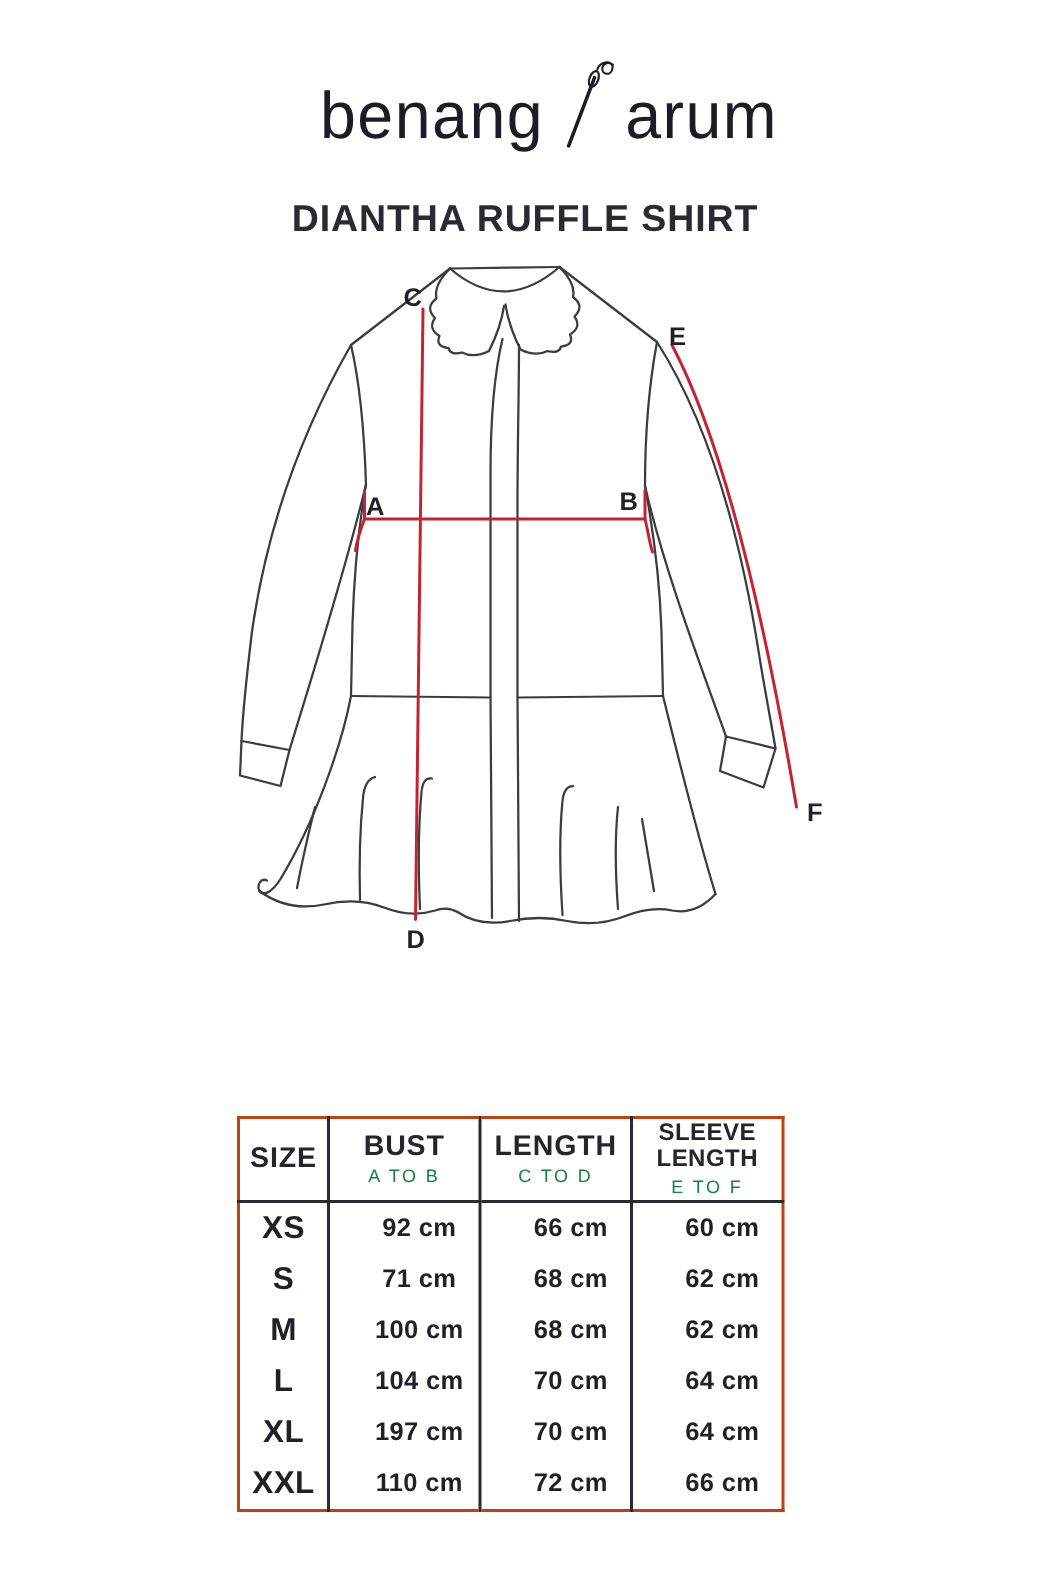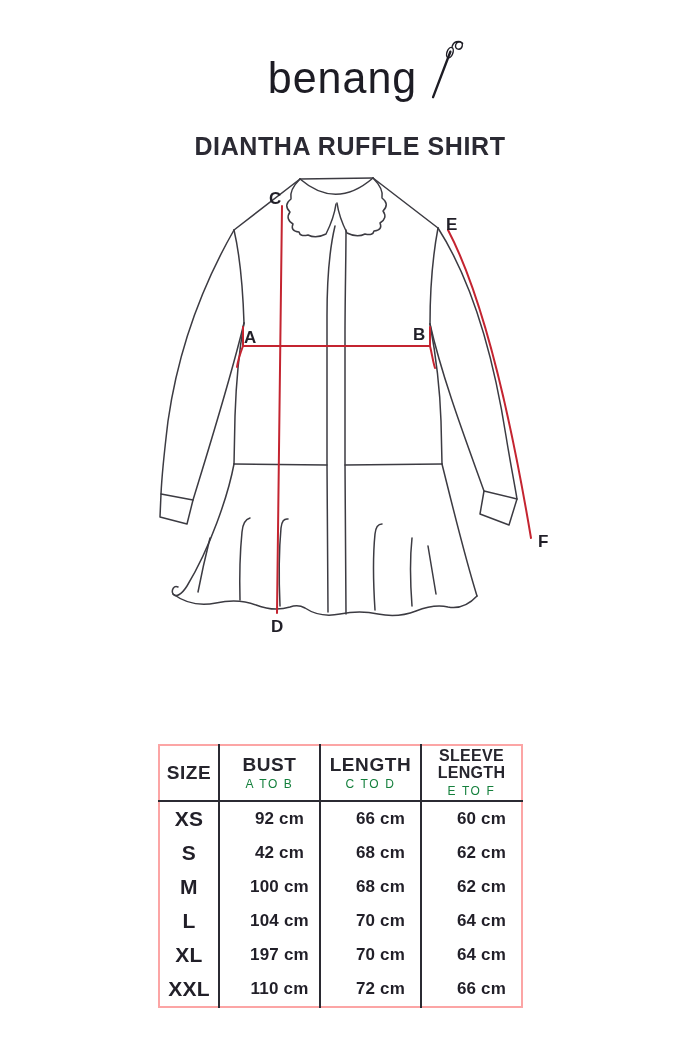--- a/index.html
+++ b/index.html
@@ -21,21 +21,21 @@
   .diagram{position:absolute;left:140px;top:166px;}
   .diagram path, .diagram line{fill:none;stroke:#3c3b42;stroke-width:1.5;
         stroke-linecap:round;stroke-linejoin:round;}
   .diagram .red{stroke:#c42430;stroke-width:2;}
   .diagram text{font-family:"Liberation Sans", sans-serif;font-size:17px;
         font-weight:700;fill:#211f28;}
 
   
   .chart{position:absolute;left:158px;top:744px;}
   table{border-collapse:collapse;table-layout:fixed;width:363px;
-        border:2px solid #fca5a5;}
+        border:2px solid #c2410c;}
   col.c-size{width:60px;} col.c-val{width:101px;}
   th,td{padding:0;text-align:center;vertical-align:middle;}
   th{border-left:2px solid #2b2a32;border-bottom:2px solid #2b2a32;height:54px;}
   th:first-child{border-left:none;}
   td{border-left:2px solid #2b2a32;height:34px;}
   td:first-child{border-left:none;margin-top:38px;}
   .h-main{display:block;font-size:19px;font-weight:700;color:#26252d;
           letter-spacing:0.6px;line-height:1.05;}
   .h-main.small{font-size:16px;letter-spacing:0.3px;}
   .h-sub{display:block;font-size:12px;font-weight:400;color:#15803d;
@@ -48,20 +48,21 @@
 
 <div class="page">
 
   <div class="logo">
     <span class="word">benang</span>
     <svg width="40" height="66" viewBox="0 0 44 66">
       <path d="M10,64 L29,14" stroke="#1d1c24" stroke-width="2.6" fill="none" stroke-linecap="round"></path>
       <ellipse cx="28.5" cy="15" rx="3.2" ry="6" transform="rotate(21 28.5 15)" fill="none" stroke="#1d1c24" stroke-width="1.6"></ellipse>
       <path d="M31,8 C33,1 44,1 42,8 C40.6,13 33.6,12 34.8,6.4 C35.6,3 40,2.4 42.5,4.6" fill="none" stroke="#1d1c24" stroke-width="1.5" stroke-linecap="round"></path>
     </svg>
+    <span class="word">arum</span>
   </div>
 
   <div class="title">DIANTHA RUFFLE SHIRT</div>
 
   <svg class="diagram" width="420" height="485" viewBox="0 0 420 485">
 
     <g>
       <path d="M160,13 L233,12"></path>
       <path d="M160,13 Q196,44 233,12"></path>
       <path d="M160,13 Q149,24 151,33 Q143,39 150,46 Q145,53 153,58 Q150,65 159,66 Q160,71 168,69 Q176,73 186,68 Q194,52 196,38"></path>
@@ -153,21 +154,21 @@
       </thead>
       <tbody>
         <tr>
           <td class="cell-size">XS</td>
           <td class="cell-val">92 cm</td>
           <td class="cell-val">66 cm</td>
           <td class="cell-val">60 cm</td>
         </tr>
         <tr>
           <td class="cell-size">S</td>
-          <td class="cell-val">42 cm</td>
+          <td class="cell-val">71 cm</td>
           <td class="cell-val">68 cm</td>
           <td class="cell-val">62 cm</td>
         </tr>
         <tr>
           <td class="cell-size">M</td>
           <td class="cell-val">100 cm</td>
           <td class="cell-val">68 cm</td>
           <td class="cell-val">62 cm</td>
         </tr>
         <tr>

